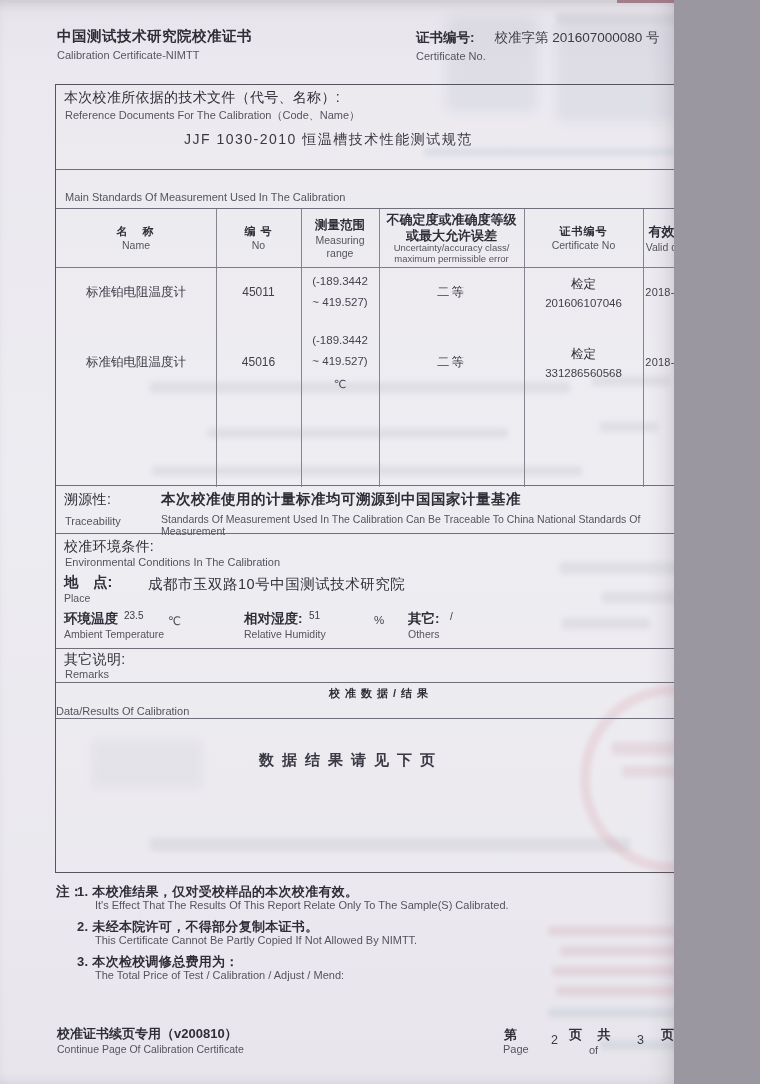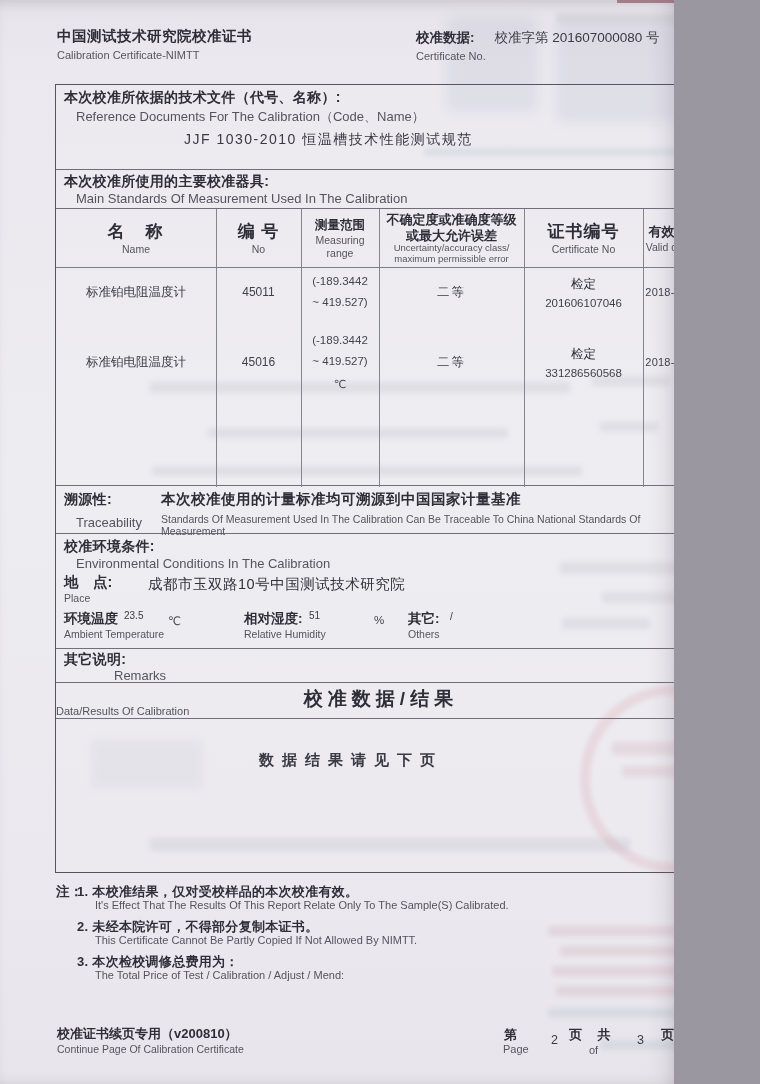--- a/index.html
+++ b/index.html
@@ -25,32 +25,32 @@
   .box{position:absolute;left:55px;top:84px;width:652px;height:789px;
        border:1.4px solid #55545f;box-sizing:border-box;background:rgba(255,255,255,0.06);}
   .sec{position:relative;box-sizing:border-box;border-bottom:1px solid #6f6e7a;}
   .sec-ref{height:85px;}
   .sec-std{height:316px;}
   .sec-trace{height:48px;}
   .sec-env{height:115px;}
   .sec-rem{height:34px;}
   .sec-rtitle{height:36px;}
   .sec-rbody{height:155px;border-bottom:none;}
-  .h-cn{position:absolute;left:8px;font-size:14px;font-weight:700;letter-spacing:.3px;}
-  .h-en{position:absolute;left:20px;font-size:13px;color:#55545e;}
+  .h-cn{position:absolute;left:8px;font-size:14px;font-weight:400;letter-spacing:.3px;}
+  .h-en{position:absolute;left:9px;font-size:11px;color:#55545e;}
   
   .ref-doc{position:absolute;left:128px;top:46px;font-size:14px;letter-spacing:1.5px;color:#3a3944;}
   
   .tbl{position:absolute;left:0;top:38px;width:650px;height:278px;border-top:1px solid #6f6e7a;}
   .vl{position:absolute;top:0;bottom:0;width:1px;background:#85848f;}
   .hl{position:absolute;left:0;right:0;top:58px;height:1px;background:#7b7d88;}
   .trow{position:absolute;left:0;right:0;display:grid;grid-template-columns:160px 85px 78px 145px 119px 1fr;}
   .thead{top:0;height:58px;}
   .trow .cell{display:flex;flex-direction:column;align-items:center;justify-content:center;text-align:center;}
-  .th-cn{font-size:17px;font-weight:600;letter-spacing:1px;}
+  .th-cn{font-size:11px;font-weight:600;letter-spacing:1px;}
   .th-en{font-size:10.5px;color:#55545e;line-height:1.15;}
   .th-en4{font-size:9.5px;color:#55545e;line-height:1.1;}
   .th-cn4{font-size:13px;font-weight:600;line-height:1.2;}
   .brow1{top:58px;height:50px;}
   .brow2{top:108px;height:96px;}
   .td{font-size:12.5px;color:#3a3944;}
   .td-num{font-size:12px;color:#403f4a;}
   .td-range{font-size:11.5px;line-height:1.85;color:#45444f;}
   .td-acc{letter-spacing:2px;}
   .td-cert1{font-size:12.5px;}
@@ -60,21 +60,21 @@
   
   .tr-text-cn{position:absolute;left:105px;top:4px;font-size:14.5px;font-weight:600;letter-spacing:.5px;}
   .tr-text-en{position:absolute;left:105px;top:27px;font-size:10.5px;color:#55545e;}
   
   .env-place-val{position:absolute;left:92px;top:41px;font-size:14.5px;letter-spacing:.5px;color:#34333d;}
   .env-item-cn{position:absolute;font-size:13.5px;font-weight:600;}
   .env-item-en{position:absolute;font-size:10.5px;color:#55545e;}
   .env-val{position:absolute;font-size:10px;color:#3b3a45;}
   .env-unit{position:absolute;font-size:11.5px;color:#45444f;}
   
-  .res-title-cn{position:absolute;left:0;right:0;top:3px;text-align:center;font-size:19px;font-weight:600;letter-spacing:5px;}
+  .res-title-cn{position:absolute;left:0;right:0;top:3px;text-align:center;font-size:11px;font-weight:600;letter-spacing:5px;}
   .res-title-en{position:absolute;left:0;right:0;top:22px;text-align:left;font-size:11px;color:#55545e;}
   .res-body{position:absolute;left:0;right:60px;top:32px;text-align:center;font-size:15px;font-weight:600;letter-spacing:8px;color:#3a3944;}
   
   .note-prefix{position:absolute;left:56px;top:883px;font-size:13.5px;font-weight:600;}
   .note-cn{position:absolute;left:77px;font-size:13px;font-weight:600;letter-spacing:.3px;}
   .note-en{position:absolute;left:95px;font-size:11px;color:#55545e;}
   
   .ft-cn{position:absolute;left:57px;top:1025px;font-size:13px;font-weight:600;}
   .ft-en{position:absolute;left:57px;top:1043px;font-size:10.5px;color:#55545e;}
   .pg{position:absolute;font-size:13px;font-weight:600;}
@@ -119,36 +119,35 @@
   <div class="ghost gr" style="left:556px;top:986px;width:178px;height:10px;"></div>
   <div class="ghost gt" style="left:548px;top:1008px;width:168px;height:10px;"></div>
   <div class="ghost gt" style="left:600px;top:1040px;width:112px;height:10px;"></div>
 
   <div class="hdr-left">
     <div class="cn">中国测试技术研究院校准证书</div>
     <div class="en">Calibration Certificate-NIMTT</div>
   </div>
   <div class="hdr-right">
     <div class="row1">
-      <span class="lab">校准数据:</span>
+      <span class="lab">证书编号:</span>
       <span class="val">校准字第 201607000080 号</span>
     </div>
     <div class="en">Certificate No.</div>
   </div>
 
   <div class="box">
 
     <div class="sec sec-ref">
       <div class="h-cn" style="top:4px;">本次校准所依据的技术文件（代号、名称）:</div>
       <div class="h-en" style="top:23px;">Reference Documents For The Calibration（Code、Name）</div>
       <div class="ref-doc">JJF 1030-2010 恒温槽技术性能测试规范</div>
     </div>
 
     <div class="sec sec-std">
-      <div class="h-cn" style="top:3px;">本次校准所使用的主要校准器具:</div>
       <div class="h-en" style="top:21px;">Main Standards Of Measurement Used In The Calibration</div>
 
       <div class="tbl">
         <div class="vl" style="left:160px;"></div>
         <div class="vl" style="left:245px;"></div>
         <div class="vl" style="left:323px;"></div>
         <div class="vl" style="left:468px;"></div>
         <div class="vl" style="left:587px;"></div>
         <div class="hl"></div>
 
@@ -240,21 +239,21 @@
       <div class="env-unit" style="left:318px;top:80px;">%</div>
       <div class="env-item-en" style="left:188px;top:94px;">Relative Humidity</div>
 
       <div class="env-item-cn" style="left:352px;top:76px;">其它:</div>
       <div class="env-val" style="left:394px;top:77px;">/</div>
       <div class="env-item-en" style="left:352px;top:94px;">Others</div>
     </div>
 
     <div class="sec sec-rem">
       <div class="h-cn" style="top:2px;">其它说明:</div>
-      <div class="h-en" style="top:19px;margin-left:38px;">Remarks</div>
+      <div class="h-en" style="top:19px;">Remarks</div>
     </div>
 
     <div class="sec sec-rtitle">
       <div class="res-title-cn">校准数据/结果</div>
       <div class="res-title-en">Data/Results Of Calibration</div>
     </div>
 
     <div class="sec sec-rbody">
       <div class="res-body">数据结果请见下页</div>
     </div>

